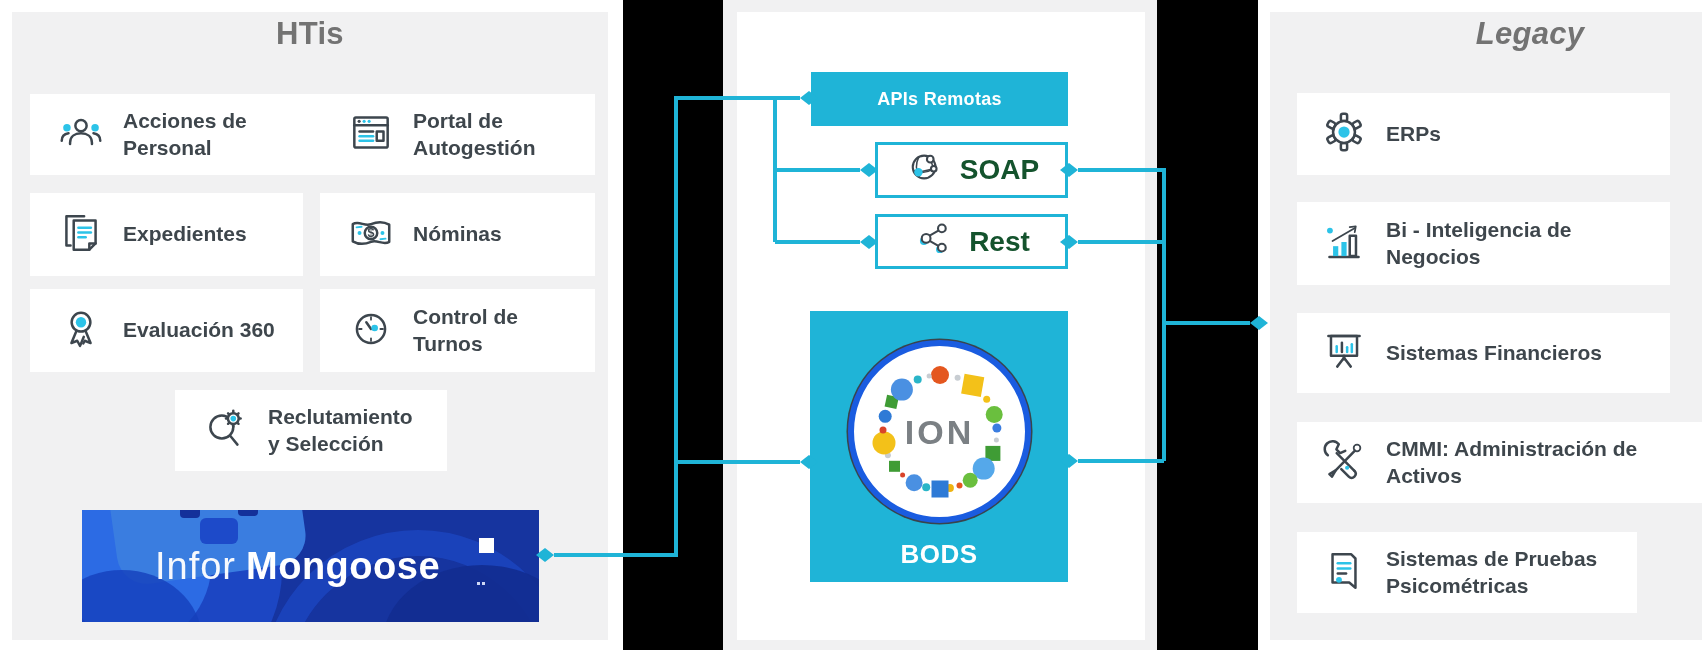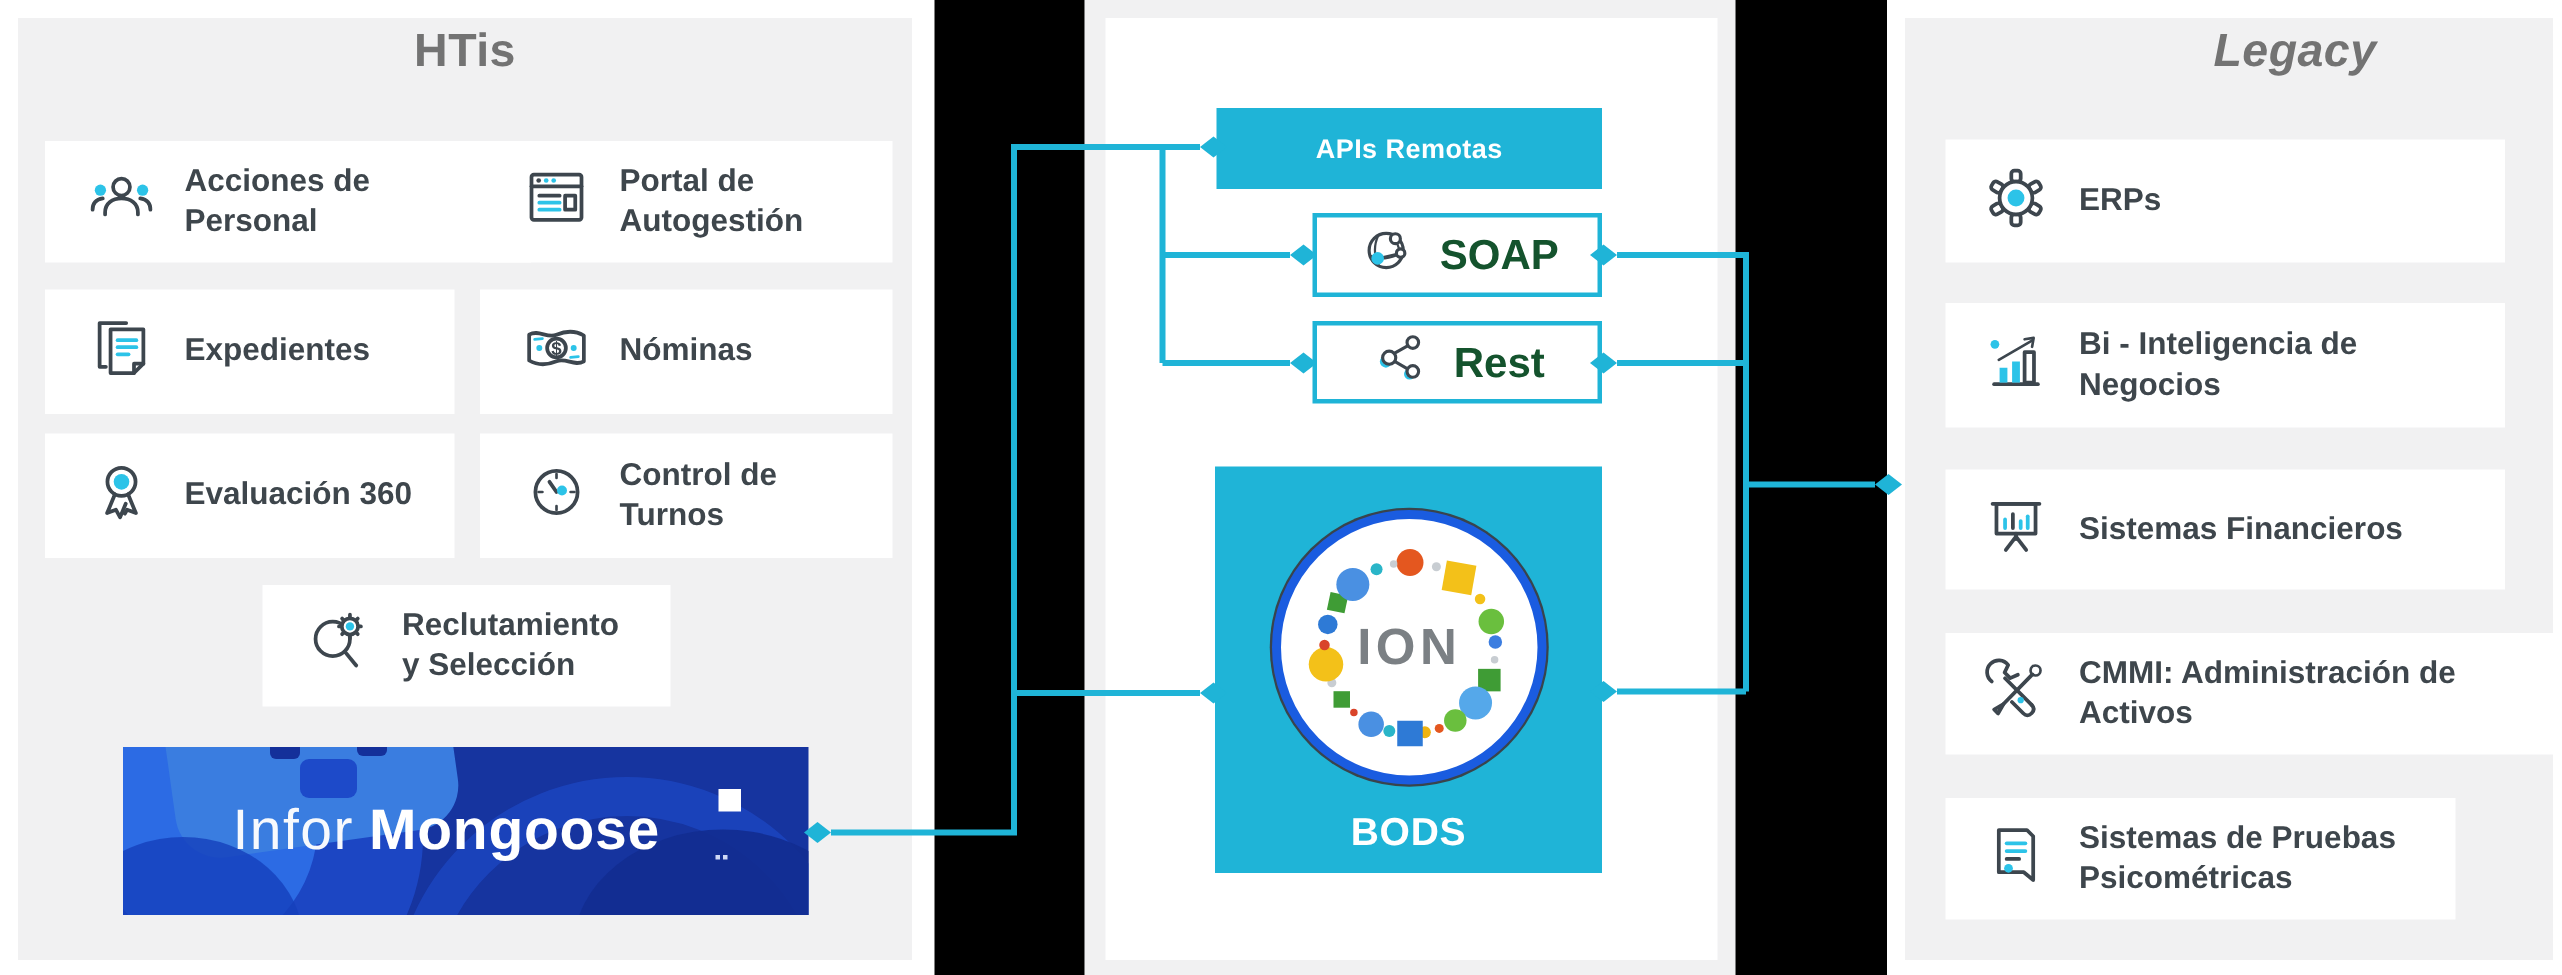--- a/index.html
+++ b/index.html
@@ -53,21 +53,21 @@
   }
   .ion-label{
     position:absolute;width:100%;text-align:center;top:50%;transform:translateY(-50%);
     font-size:34px;font-weight:bold;color:#7b8084;letter-spacing:3px;
   }
   .bods-label{
     position:absolute;left:0;right:0;text-align:center;
     color:#fff;font-weight:bold;font-size:26px;letter-spacing:.5px;
   }
   .banner{
-    position:absolute;background:var(--banner-navy);overflow:hidden;
+    position:absolute;background:var(--banner-navy);overflow:hidden;margin-top:12px;
   }
   .banner .shape{position:absolute;border-radius:50%;}
   .banner-text{
     position:absolute;left:0;right:26px;top:0;bottom:0;
     display:flex;align-items:center;justify-content:center;
     color:#fff;font-size:38px;white-space:nowrap;
   }
   .banner-text .brand{font-weight:300;letter-spacing:1px;margin-right:10px;opacity:.96;}
   .banner-text .product{font-weight:bold;letter-spacing:.5px;}
   .banner-square{position:absolute;width:15px;height:15px;background:#fff;}

